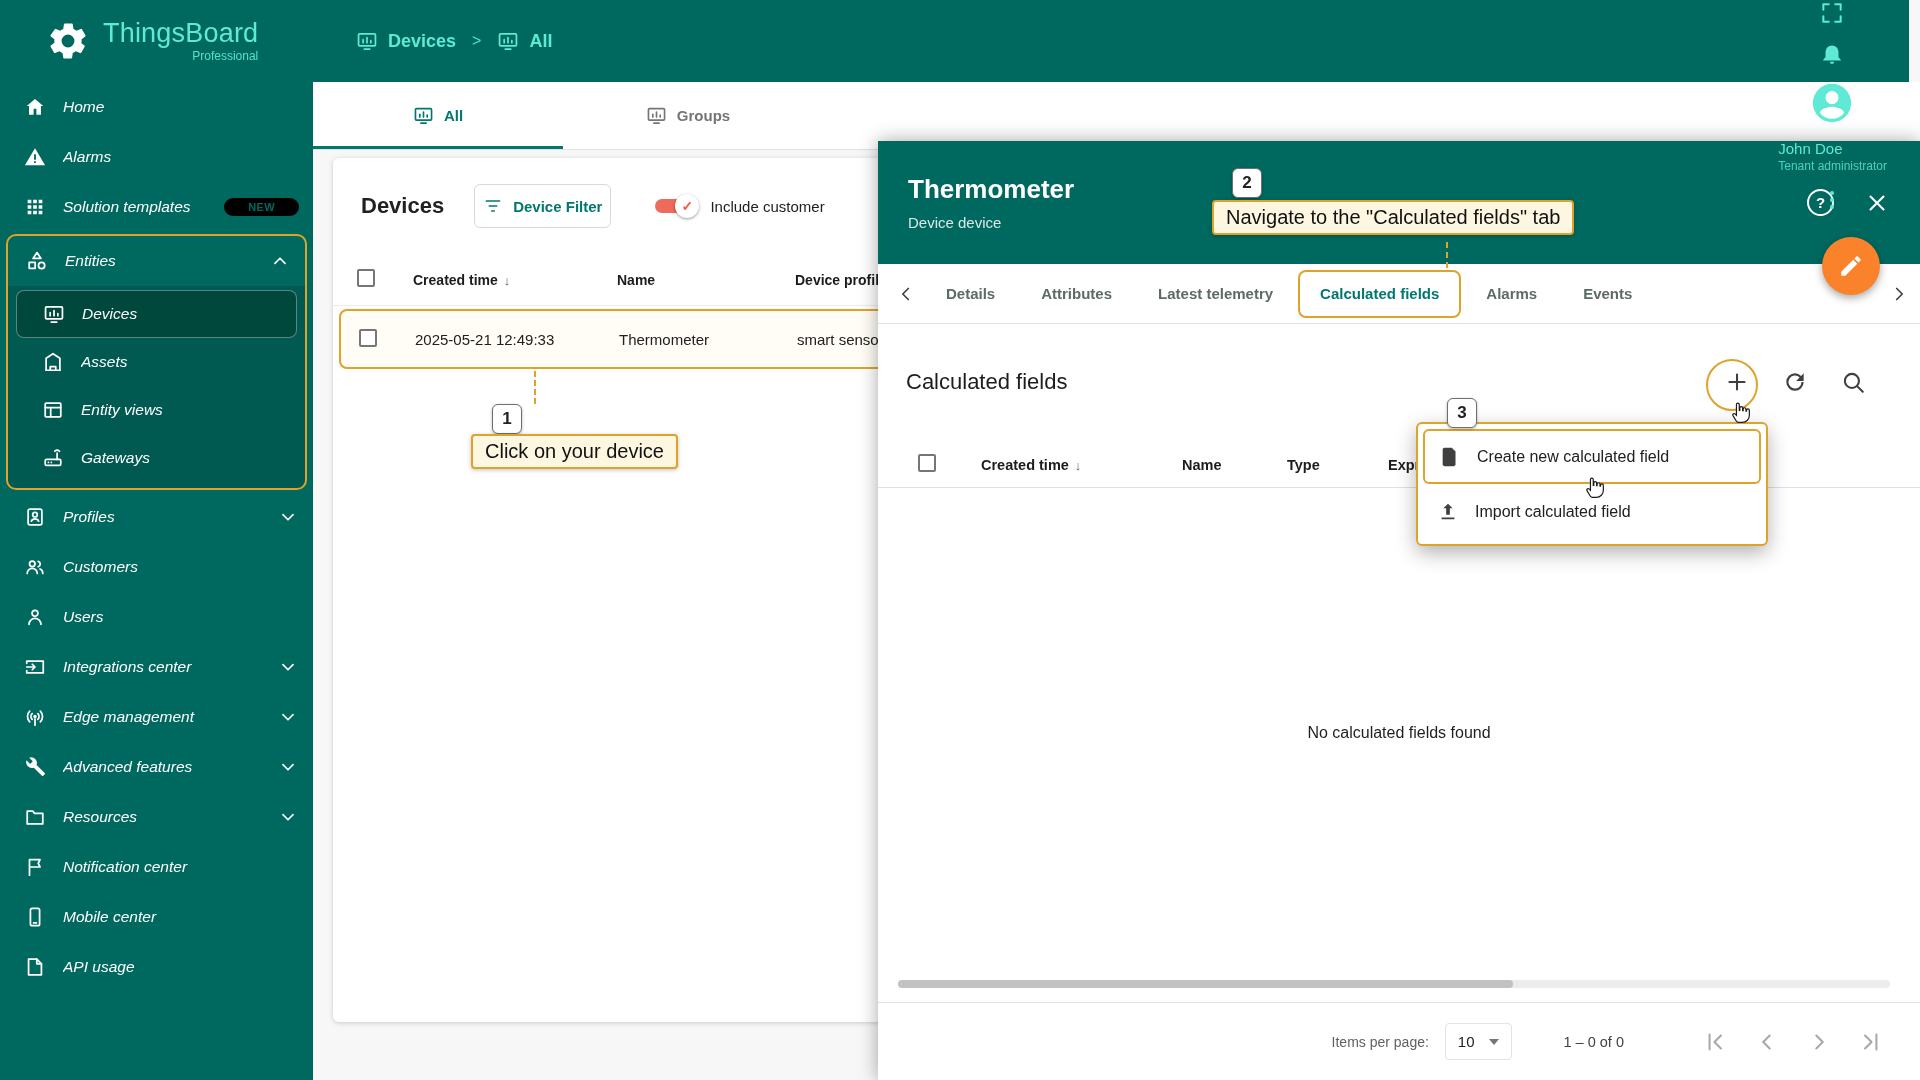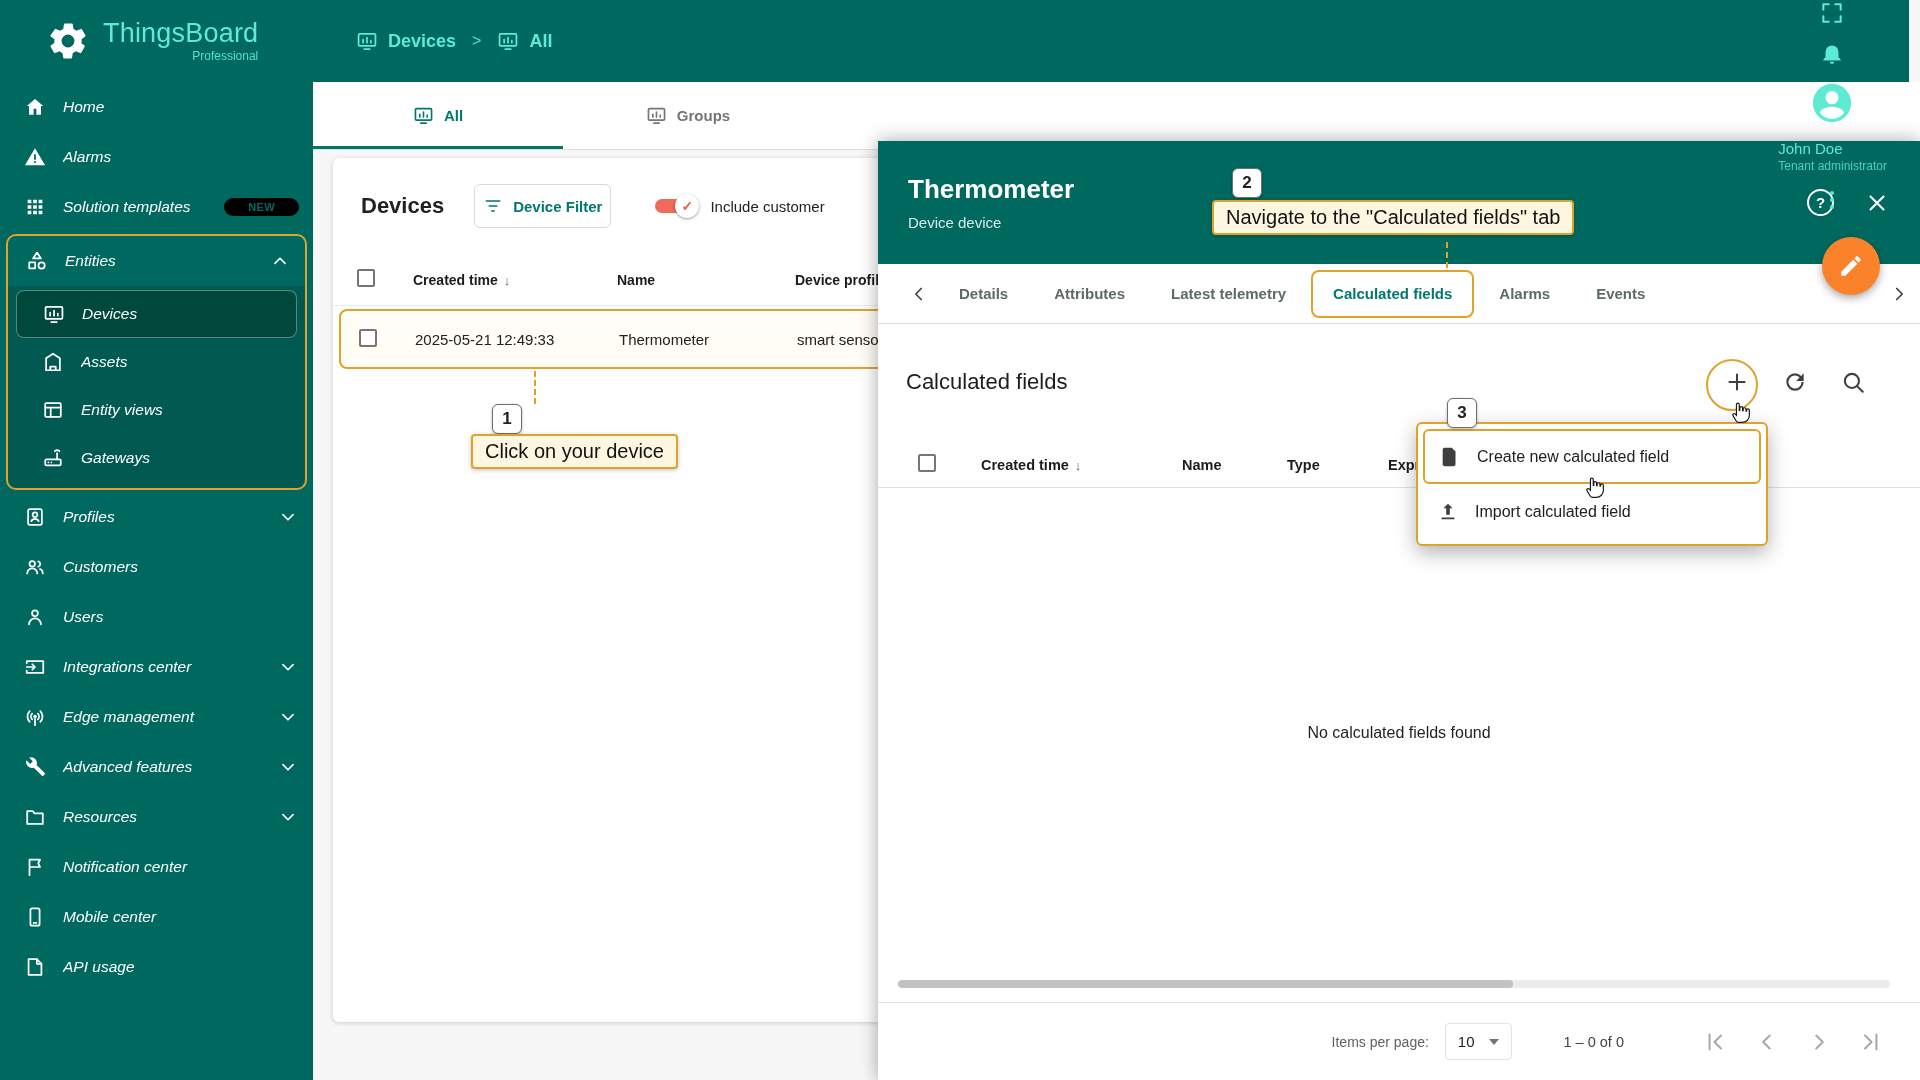--- a/index.html
+++ b/index.html
@@ -81,21 +81,21 @@
   
   .panel{position:absolute;left:878px;top:141px;right:0;bottom:0;background:#fff;box-shadow:0 0 18px rgba(0,0,0,.35);z-index:10;}
   .panel-header{height:123px;background:var(--teal);color:#fff;display:flex;align-items:center;padding:0 30px;}
   .panel-title{font-size:26px;font-weight:600;}
   .panel-sub{font-size:15px;opacity:.85;margin-top:9px;}
   .panel-actions{margin-left:auto;display:flex;align-items:center;gap:30px;}
   .help-circle{width:27px;height:27px;border:2px solid #fff;border-radius:50%;display:flex;align-items:center;justify-content:center;font-size:15px;font-weight:700;cursor:pointer;}
   .close-x svg{width:26px;height:26px;cursor:pointer;}
   .fab{position:absolute;left:1822px;top:237px;width:58px;height:58px;border-radius:50%;background:var(--orange);box-shadow:0 3px 9px rgba(0,0,0,.35);display:flex;align-items:center;justify-content:center;z-index:22;color:#fff;cursor:pointer;}
   .fab svg{width:26px;height:26px;}
-  .panel-tabs{height:60px;display:flex;align-items:center;border-bottom:1px solid var(--line);padding:0 24px;position:relative;}
+  .panel-tabs{height:60px;display:flex;align-items:center;border-bottom:1px solid var(--line);padding:0 11px;position:relative;}
   .ptab-nav{width:34px;height:44px;display:flex;align-items:center;justify-content:center;color:#424242;cursor:pointer;}
   .ptab-nav svg{width:22px;height:22px;}
   .ptab{padding:0 23px;height:100%;display:flex;align-items:center;font-size:15px;font-weight:700;color:#5d6a68;cursor:pointer;white-space:nowrap;}
   .ptab.active{color:var(--accent);height:48px;border:2px solid var(--gold);border-radius:8px;padding:0 20px;margin:0 2px;}
   .tab-fade{position:absolute;right:38px;top:1px;bottom:1px;width:56px;background:linear-gradient(to right,rgba(255,255,255,0),#fff 75%);}
   .ptab-nav.right{position:absolute;right:4px;}
   .panel-body{position:absolute;top:183px;left:0;right:0;bottom:0;}
   .cf-head{position:absolute;top:30px;left:28px;right:0;height:56px;display:flex;align-items:center;}
   .cf-title{font-size:22px;font-weight:500;color:#1d1d1d;}
   .cf-actions{margin-left:auto;display:flex;align-items:center;gap:32px;padding-right:54px;color:#3f3f3f;}

